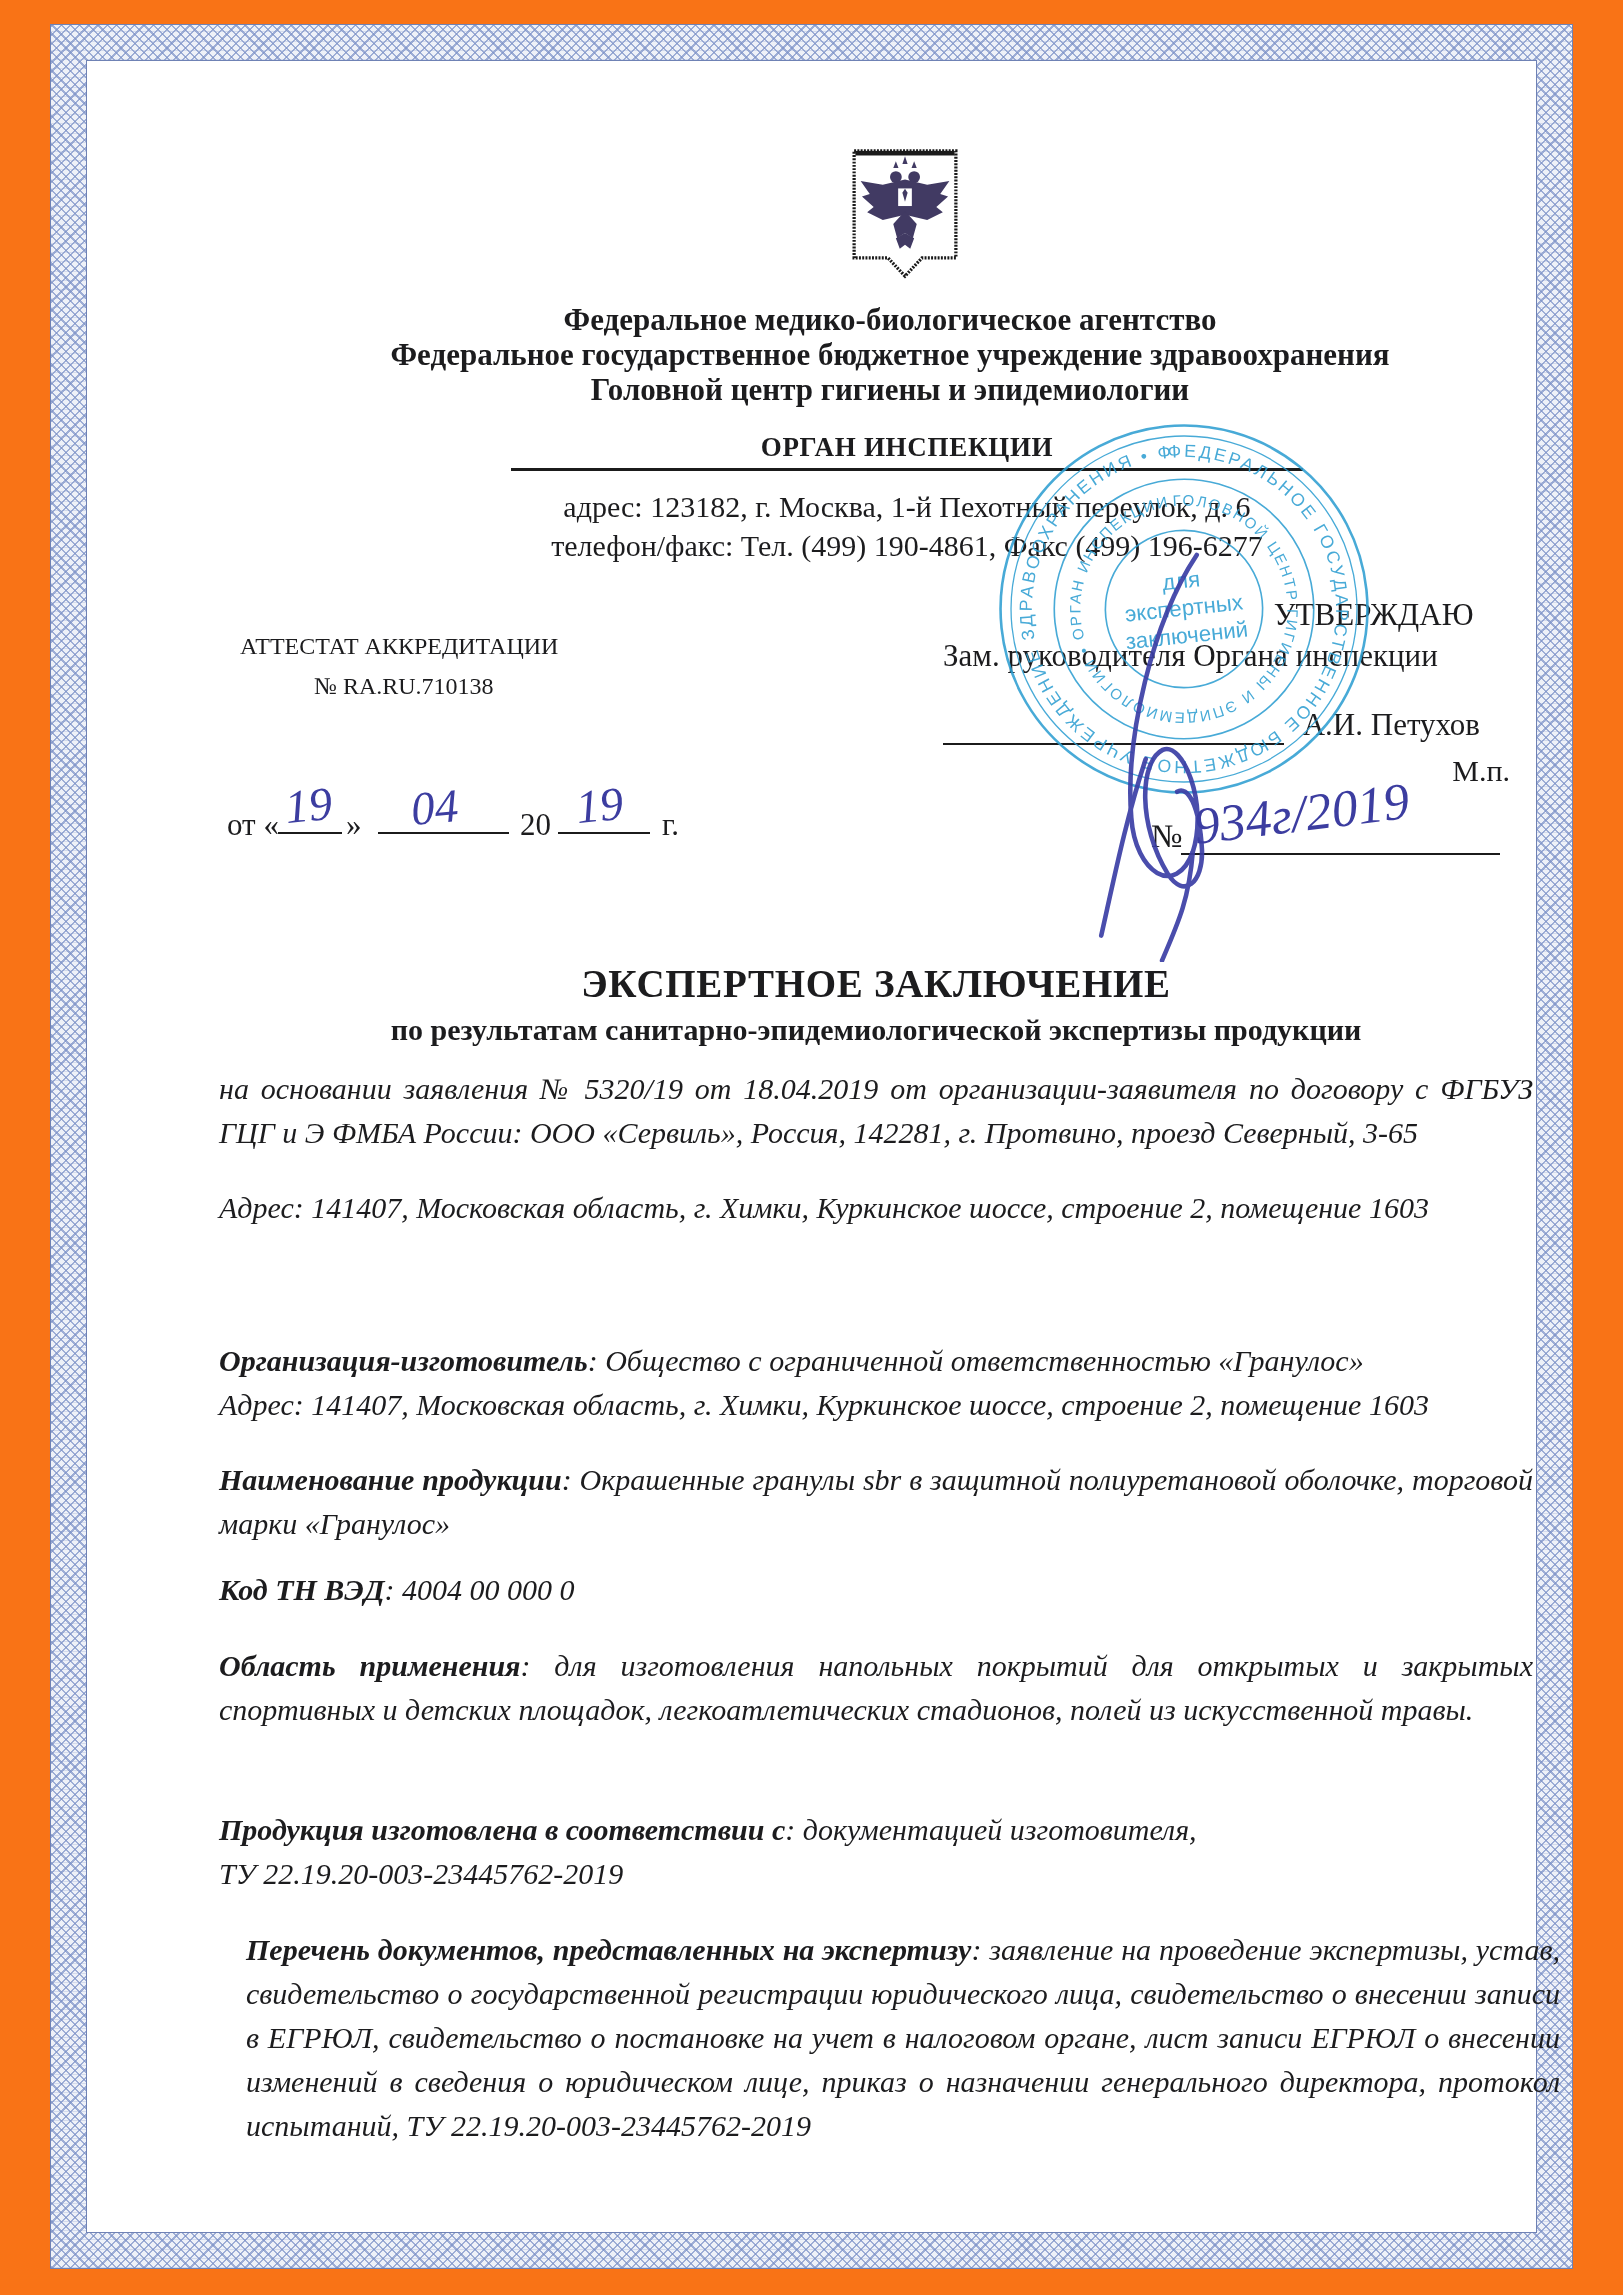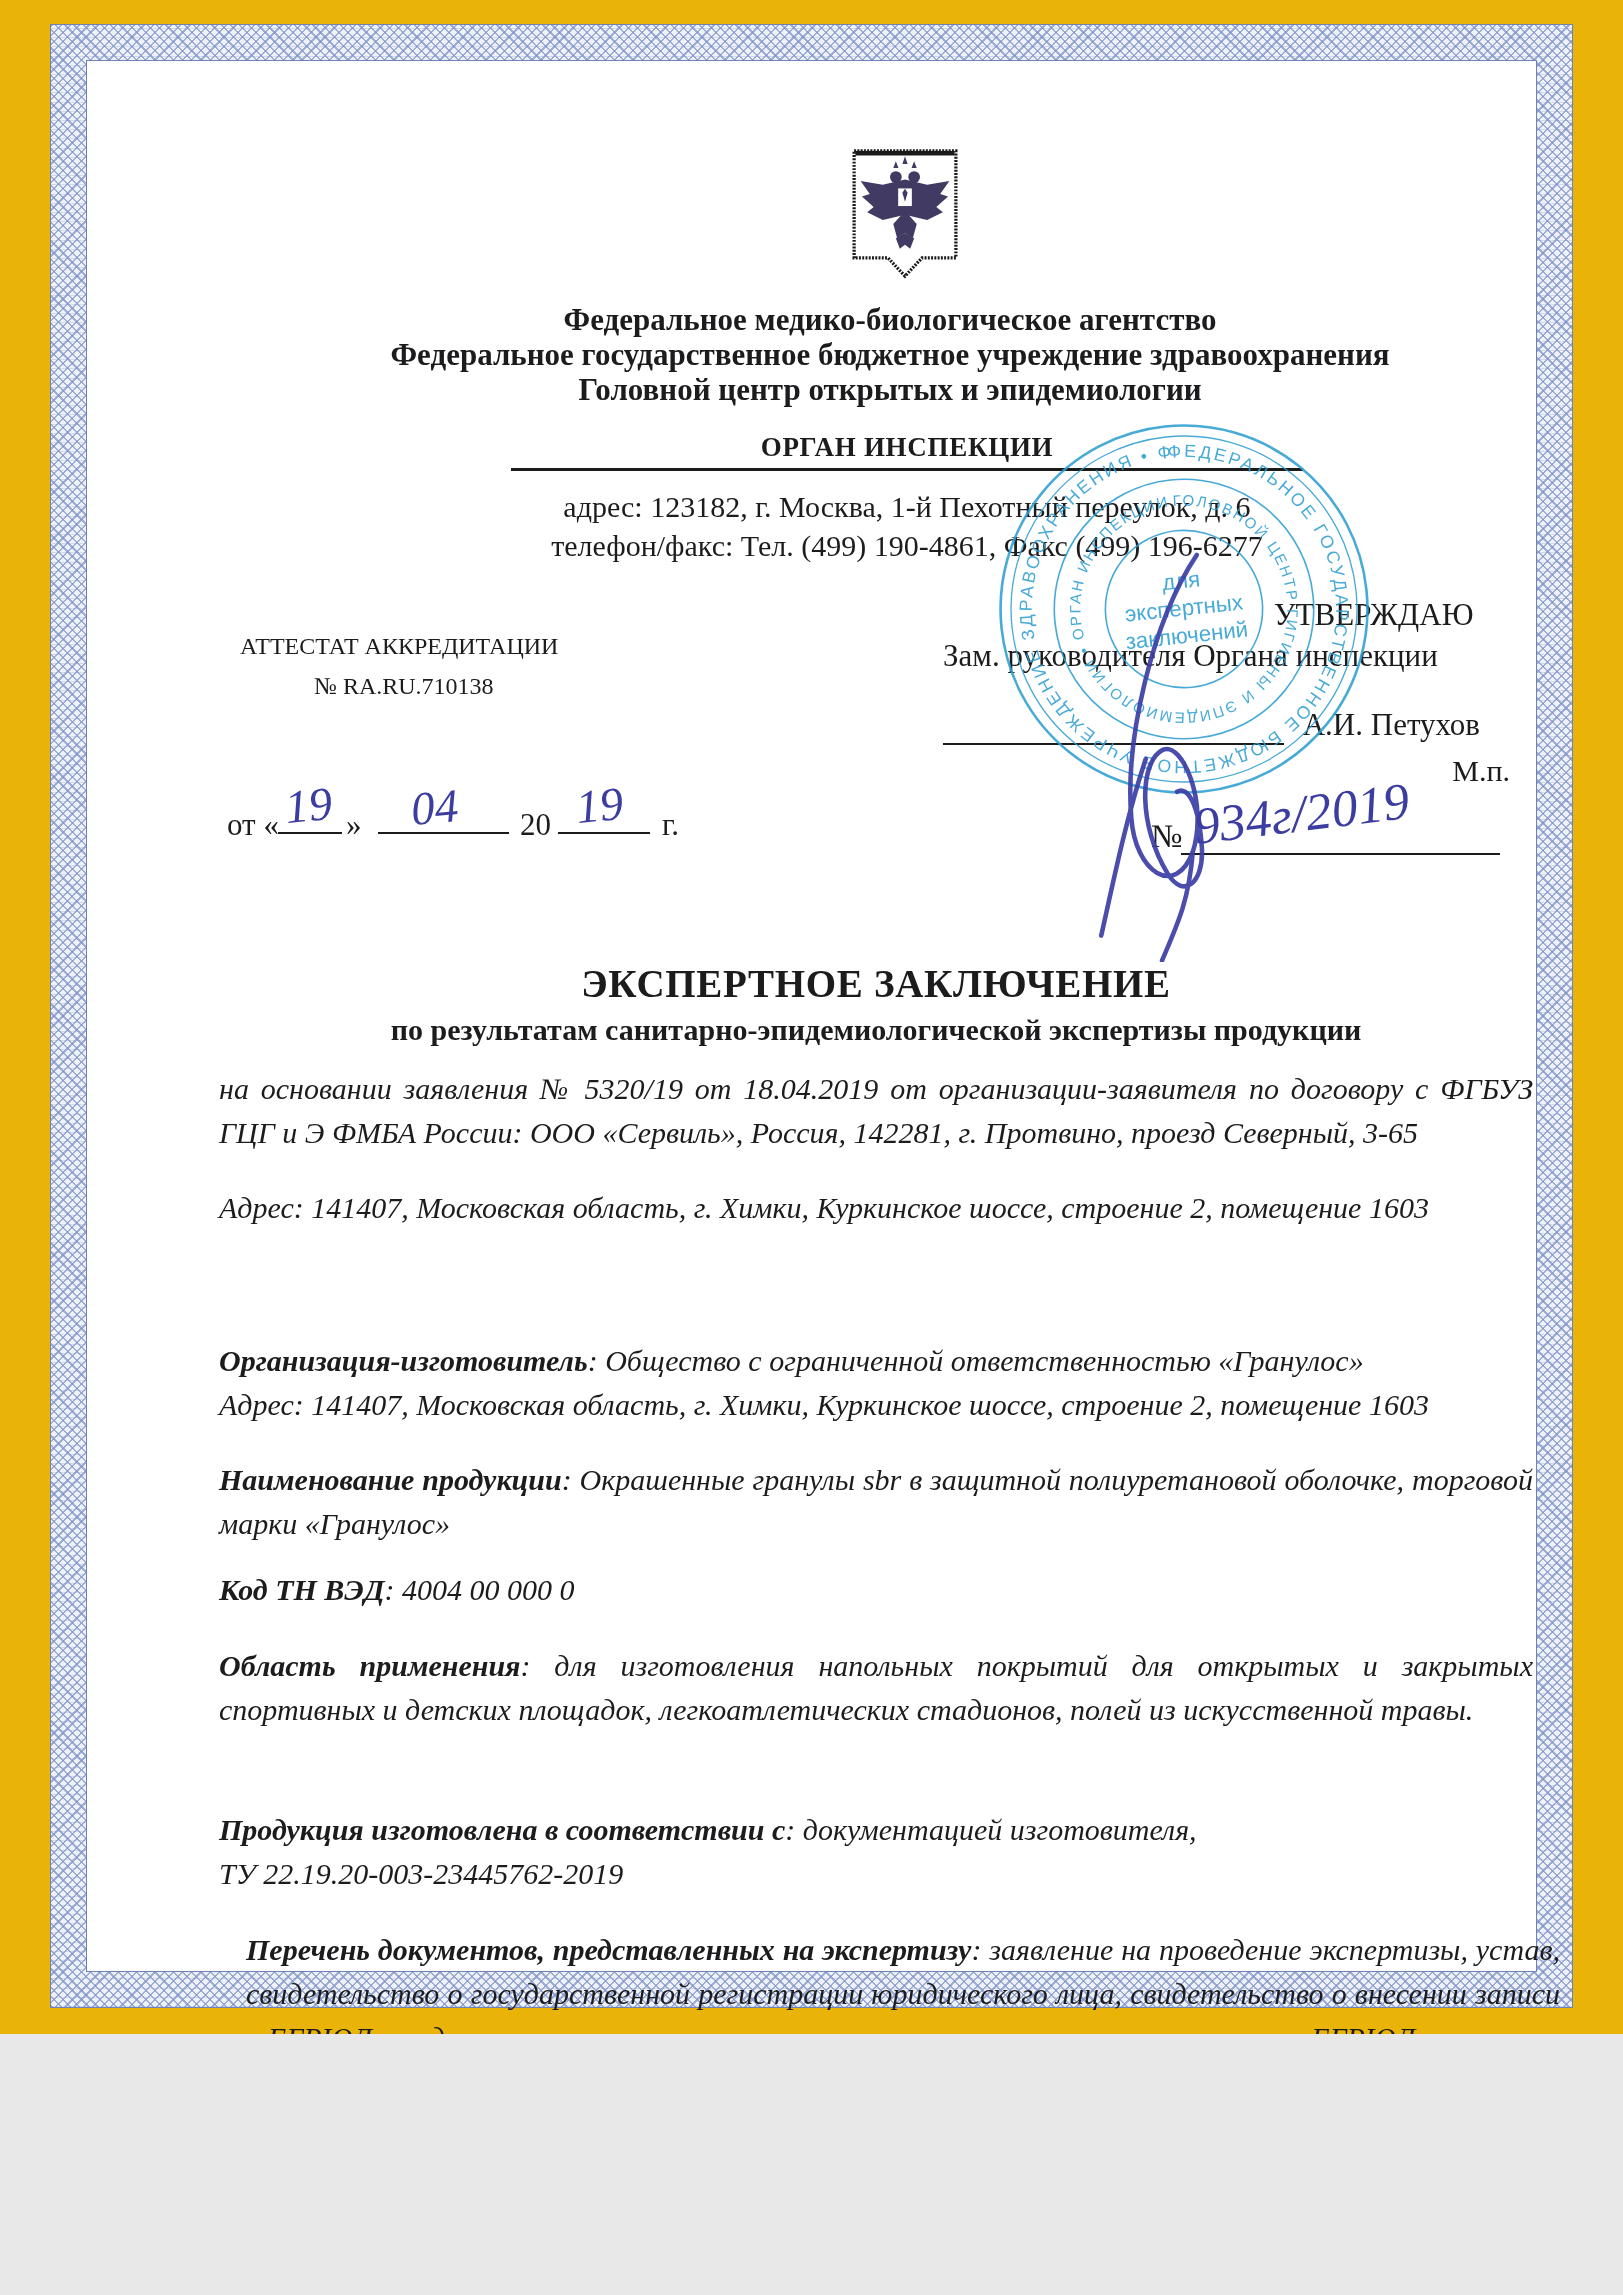--- a/index.html
+++ b/index.html
@@ -1,17 +1,17 @@
 <!DOCTYPE html>
 <html style="font-size:10.5px"><head>
 <meta charset="utf-8">
 <style>
   html,body{margin:0;padding:0;background:#e8e8e8;}
   .page{
-    position:relative; width:1623px; height:2034px; background:#eab308;
+    position:relative; width:1623px; height:2295px; background:#f97316;
     font-family:"Liberation Serif", serif; color:#1c1c1e; overflow:hidden;
   }
   
   .frame{
     position:absolute; top:23.6px; left:50px; right:50px; bottom:26px;
     background-color:#eef1f8;
     background-image:
       repeating-linear-gradient(45deg,  rgba(124,145,199,.70) 0 1.6px, transparent 1.6px 6.5px),
       repeating-linear-gradient(135deg, rgba(124,145,199,.70) 0 1.6px, transparent 1.6px 6.5px),
       repeating-linear-gradient(0deg,   rgba(124,145,199,.25) 0 1px, transparent 1px 9.2px);
@@ -78,21 +78,21 @@
       <path d="M84,98 L102,118 L96,140 L84,132 L72,140 L66,118 Z"></path>
       <path d="M70,140 l14,-8 l14,8 l-6,16 l-8,-6 l-8,6 z"></path>
       <rect x="72" y="62" width="24" height="30" fill="#ffffff" stroke="#413a63" stroke-width="3"></rect>
       <path d="M80,70 l4,-6 l4,6 l-4,14 z"></path>
     </g>
   </svg>
 
   <div class="abs hdr center" style="left:216px; top:302px; width:1348px;">
     <div>Федеральное медико-биологическое агентство</div>
     <div>Федеральное государственное бюджетное учреждение здравоохранения</div>
-    <div>Головной центр открытых и эпидемиологии</div>
+    <div>Головной центр гигиены и эпидемиологии</div>
   </div>
 
   <div class="abs organ-wrap">
     <span class="organ-title">ОРГАН ИНСПЕКЦИИ</span>
     <div class="organ-addr">адрес: 123182, г. Москва, 1-й Пехотный переулок, д. 6</div>
     <div class="organ-addr" style="margin-top:0;">телефон/факс: Тел. (499) 190-4861, Факс (499) 196-6277</div>
   </div>
 
   <div class="abs attestat">
     <div>АТТЕСТАТ АККРЕДИТАЦИИ</div>

